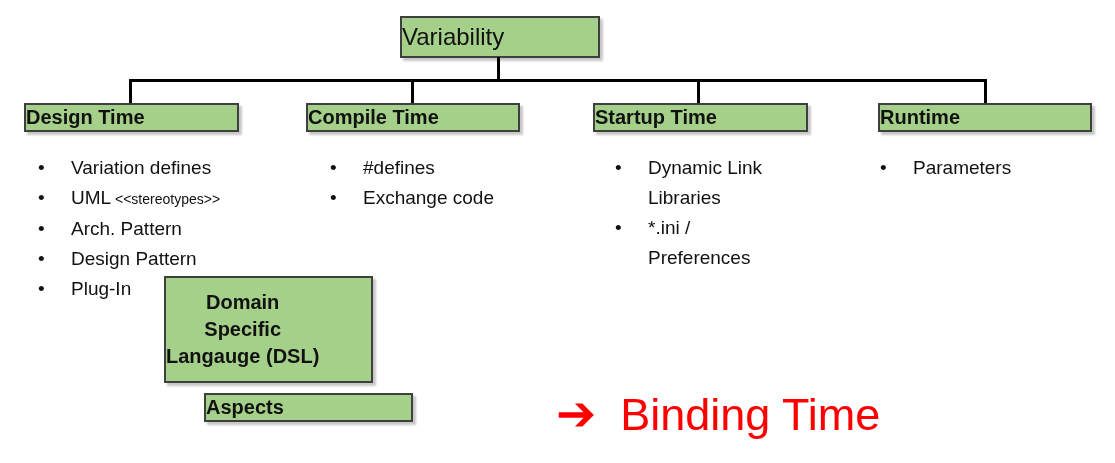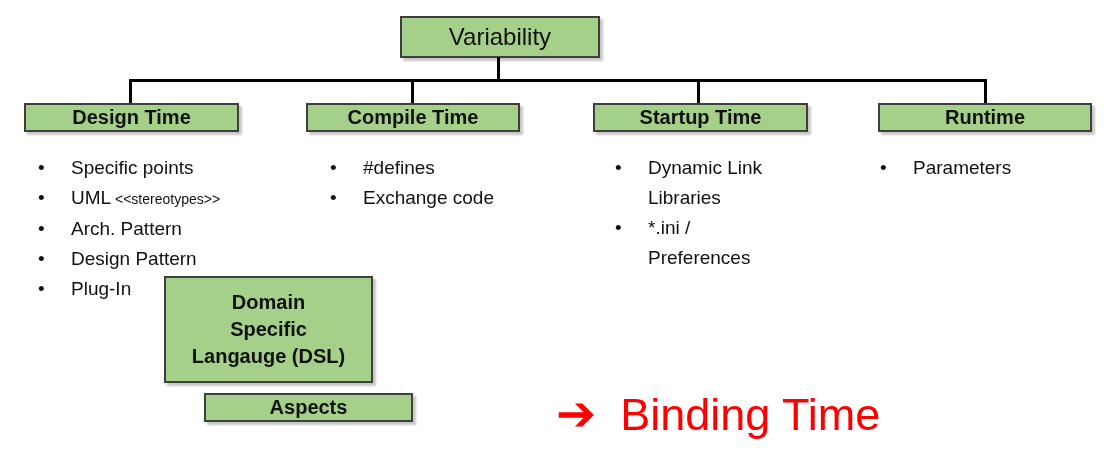--- a/index.html
+++ b/index.html
@@ -16,21 +16,21 @@
     background:#ffffff;
     font-family:"Liberation Sans", sans-serif;
     color:var(--txt);
     overflow:hidden;
   }
   .box{
     position:absolute;
     background:var(--green);
     border:2px solid var(--border);
     box-shadow:3px 3px 2px rgba(0,0,0,0.22);
-    display:flex;align-items:center;justify-content:center;
+    display:flex;align-items:center;justify-content:flex-start;
     box-sizing:border-box;
     text-align:center;
   }
   .root-box{left:400px;top:16px;width:200px;height:42px;font-size:24px;}
   .branch-box{top:103px;height:29px;font-size:20px;font-weight:bold;}
   .bb-0{left:24px;width:215px;}
   .bb-1{left:306px;width:214px;}
   .bb-2{left:593px;width:215px;}
   .bb-3{left:878px;width:214px;}
   .conn{position:absolute;background:var(--conn);}
@@ -93,21 +93,21 @@
   <div class="box branch-box bb-1">
     <span>Compile Time</span>
   </div>
   <div class="box branch-box bb-3">
     <span>Runtime</span>
   </div>
 
   <ul class="blist bl-0">
       <li>
         <span class="bullet">•</span>
-        <span class="itext">Specific points</span>
+        <span class="itext">Variation defines</span>
       </li>
       <li>
         <span class="bullet">•</span>
         <span class="itext">UML<span class="small"> &lt;&lt;stereotypes&gt;&gt;</span></span>
       </li>
       <li>
         <span class="bullet">•</span>
         <span class="itext">Arch. Pattern</span>
       </li>
       <li>

